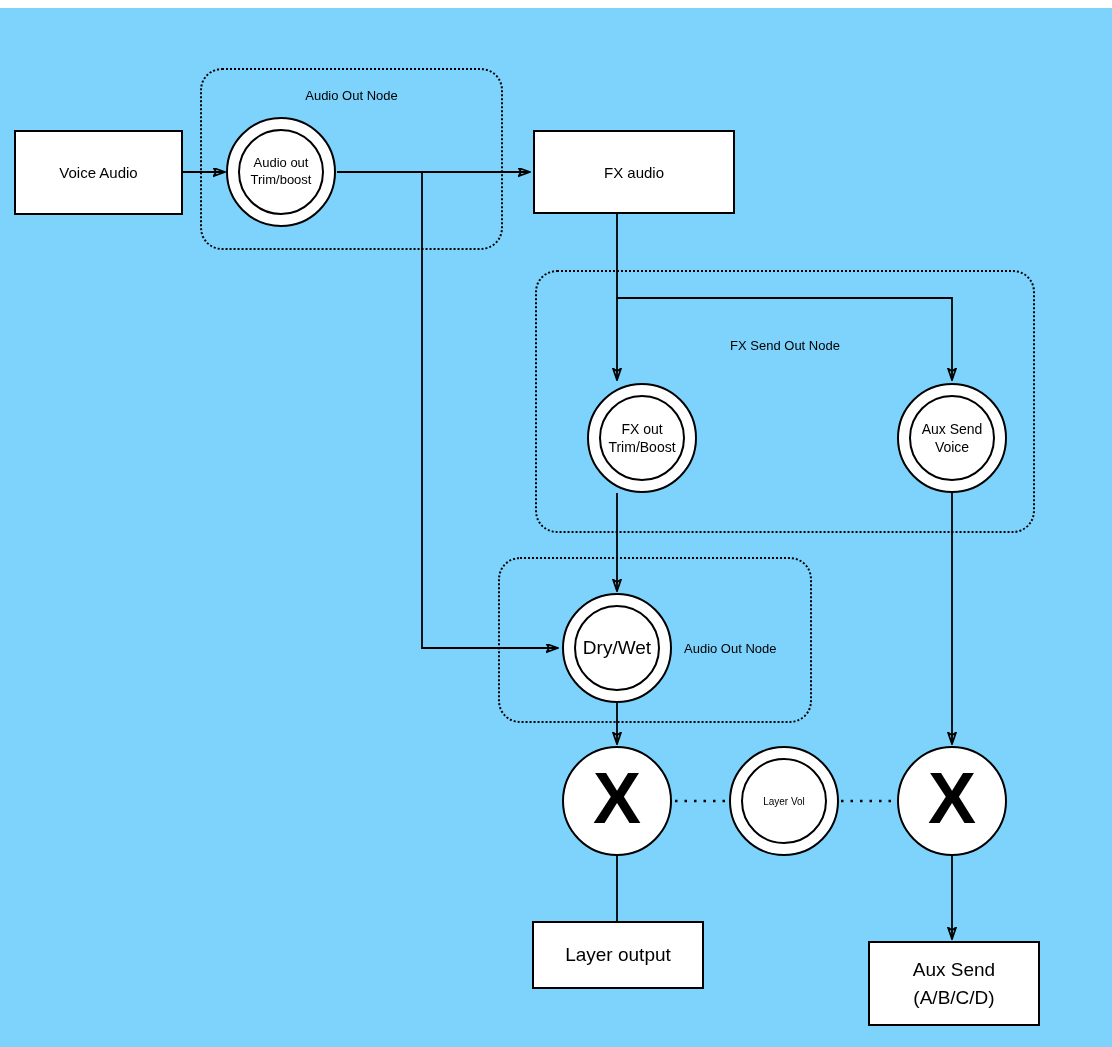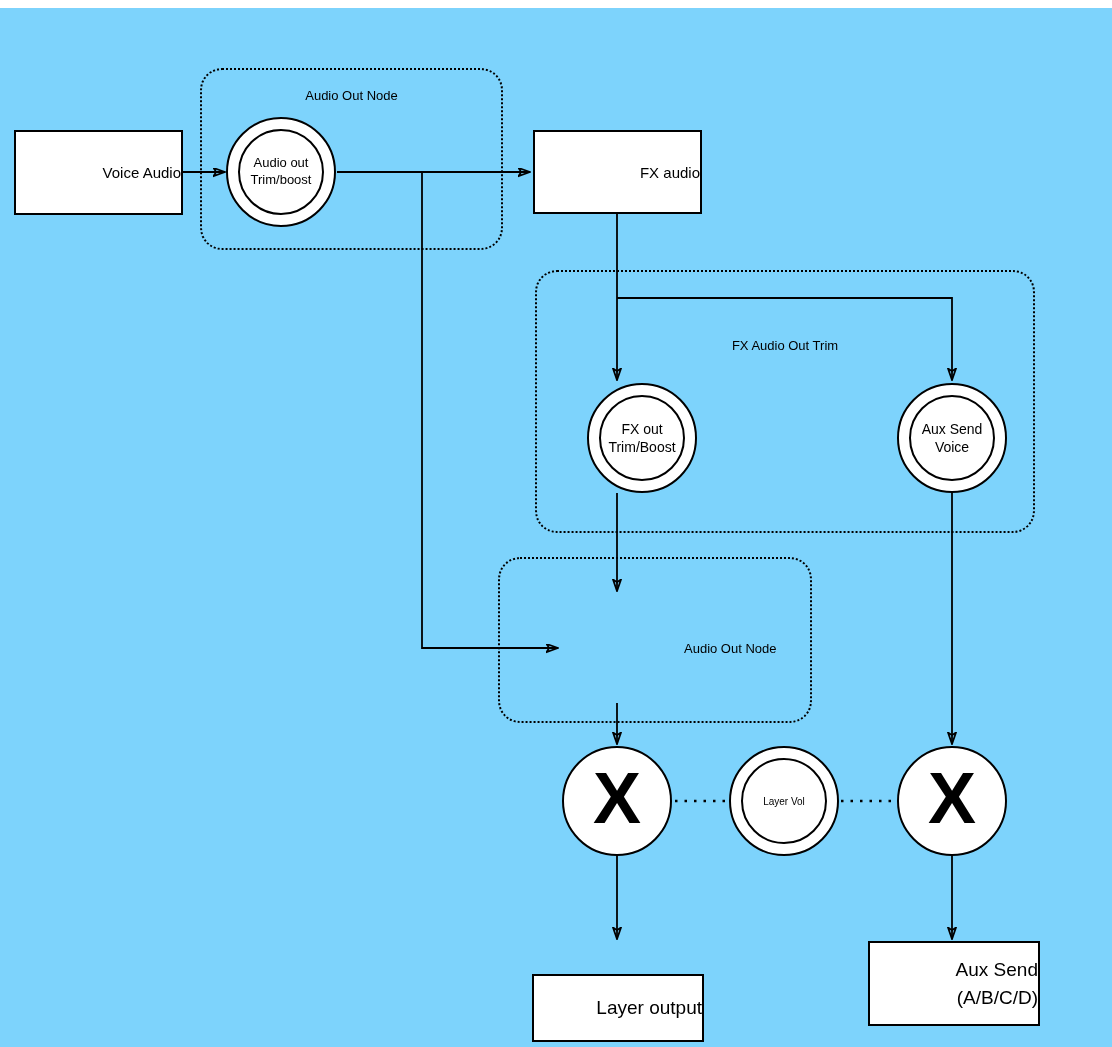--- a/index.html
+++ b/index.html
@@ -37,21 +37,21 @@
     white-space:nowrap;
   }
 
   
   .node-box {
     position:absolute;
     border:2px solid #000;
     background:#fff;
     display:flex;
     flex-direction:column;
-    align-items:flex-end;
+    align-items:center;
     justify-content:center;
     text-align:center;
   }
   .node-box.small-text { font-size:15px; }
   .node-box.big-text { font-size:19px; line-height:1.45; }
 
   
   .dcircle {
     position:absolute;
     width:110px; height:110px;
@@ -114,21 +114,21 @@
 </head>
 <body>
 
 <div class="canvas">
 
   <div class="group-frame" style="left:200px; top:60px; width:303px; height:182px;">
     <div class="frame-label" style="top:18px;">Audio Out Node</div>
   </div>
 
   <div class="group-frame" style="left:535px; top:262px; width:500px; height:263px;">
-    <div class="frame-label" style="top:66px;">FX Audio Out Trim</div>
+    <div class="frame-label" style="top:66px;">FX Send Out Node</div>
   </div>
 
   <div class="group-frame" style="left:498px; top:549px; width:314px; height:166px;"></div>
   <div class="float-label" style="left:684px; top:633px;">Audio Out Node</div>
 
   <svg class="wires" width="1112" height="1047" viewBox="0 0 1112 1047">
     <defs>
       <marker id="arrow" markerUnits="userSpaceOnUse" markerWidth="13" markerHeight="10" refX="12" refY="4.5" orient="auto">
         <path d="M0.5,0.5 L12,4.5 L0.5,8.5 L3.2,4.5 z" fill="#000" stroke="none"></path>
       </marker>
@@ -144,25 +144,25 @@
     <path d="M617,848 L617,931" marker-end="url(#arrow)"></path>
     <path d="M952,848 L952,931" marker-end="url(#arrow)"></path>
     <path class="dotted" d="M675,793 L727,793"></path>
     <path class="dotted" d="M841,793 L895,793"></path>
   </svg>
 
   <div class="node-box small-text" style="left:14px; top:122px; width:169px; height:85px;">
     <div>Voice Audio</div>
   </div>
 
-  <div class="node-box small-text" style="left:533px; top:122px; width:169px; height:84px;">
+  <div class="node-box small-text" style="left:533px; top:122px; width:202px; height:84px;">
     <div>FX audio</div>
   </div>
 
-  <div class="node-box big-text" style="left:532px; top:966px; width:172px; height:68px;">
+  <div class="node-box big-text" style="left:532px; top:913px; width:172px; height:68px;">
     <div>Layer output</div>
   </div>
 
   <div class="node-box big-text" style="left:868px; top:933px; width:172px; height:85px;">
     <div>Aux Send</div>
     <div>(A/B/C/D)</div>
   </div>
 
   <div class="dcircle" style="left:226px; top:109px;">
     <div class="inner">
@@ -178,20 +178,25 @@
     </div>
   </div>
 
   <div class="dcircle" style="left:897px; top:375px;">
     <div class="inner">
       <div class="knob-text md">Aux Send</div>
       <div class="knob-text md">Voice</div>
     </div>
   </div>
 
+  <div class="dcircle" style="left:562px; top:585px;">
+    <div class="inner">
+      <div class="knob-text dw">Dry/Wet</div>
+    </div>
+  </div>
 
   <div class="dcircle" style="left:729px; top:738px;">
     <div class="inner">
       <div class="knob-text lv">Layer Vol</div>
     </div>
   </div>
 
   <div class="scircle" style="left:562px; top:738px;">
     <div class="x-glyph">X</div>
   </div>

